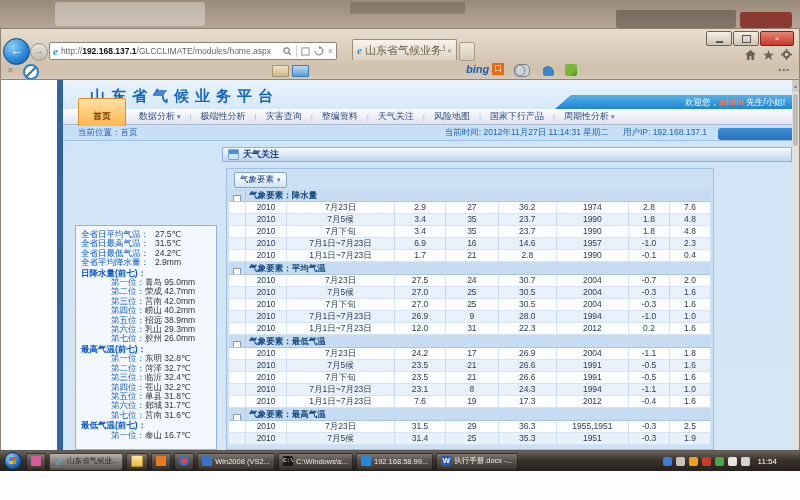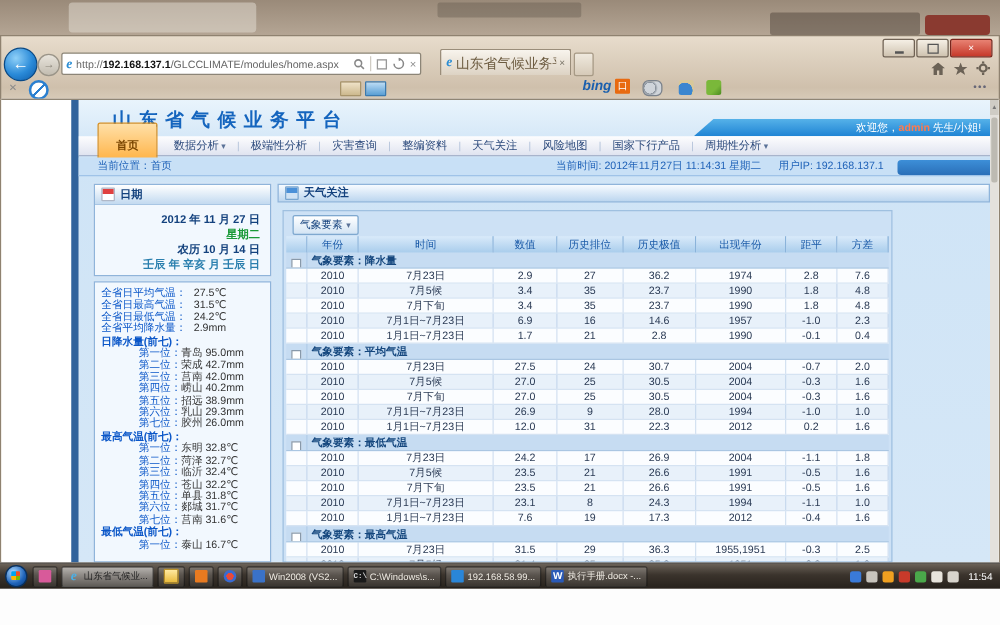--- a/index.html
+++ b/index.html
@@ -151,21 +151,21 @@
     line-height:10px;text-align:center;color:#fff;}
   .ti.ie{background:none;color:#4ab0e8;font-size:11px;}
   .ti.pink{background:#d85a9a;}
   .ti.folder{background:linear-gradient(#ffe9a0,#e8b93a);border:1px solid #b8902a;}
   .ti.app-orange{background:#e87a20;}
   .ti.app-media{background:radial-gradient(circle,#e84a3a 40%,#3a6ad0 42%);border-radius:50%;}
   .ti.vm{background:#3a72c8;}
   .ti.cmd{background:#1a1a1a;color:#ddd;font:bold 6px "Liberation Mono",monospace;line-height:10px;}
   .ti.rdp{background:#2a86d8;}
   .ti.word{background:#2a5ab8;font:bold 8px "Liberation Sans",sans-serif;}
-  .tray{margin-left:auto;display:flex;align-items:center;gap:4px;padding-right:6px;}
+  .tray{margin-left:auto;display:flex;align-items:center;gap:4px;padding-right:23px;}
   .trayico{width:9px;height:9px;border-radius:2px;flex:none;}
   .clock{font-size:8px;color:#fff;margin-left:4px;}
   .bottomwhite{position:absolute;left:0;top:470px;width:800px;height:30px;background:#fdfdfd;}
   svg{display:block;}
 </style>
 </head>
 <body>
 
 <div class="screen">
 
@@ -303,32 +303,20 @@
           <span>当前位置：首页</span>
           <span class="status-right">
             <span>当前时间: 2012年11月27日 11:14:31 星期二</span>
             <span>用户IP: 192.168.137.1</span>
           </span>
           <span class="status-accent"></span>
         </div>
 
         <div class="pgbody">
 
-          <div class="panel p-date">
-            <div class="phead">
-              <span class="pico cal"></span>
-              <span>日期</span>
-            </div>
-            <div class="dbody">
-                <div class="dline blue">2012 年 11 月 27 日</div>
-                <div class="dline green">星期二</div>
-                <div class="dline blue">农历 10 月 14 日</div>
-                <div class="dline teal">壬辰 年 辛亥 月 壬辰 日</div>
-              </div>
-          </div>
 
           <div class="panel p-weather">
             <div class="wbody">
                 <div class="witem kv">
                   <span class="wl">全省日平均气温：</span>
                   <span class="wv">27.5℃</span>
                 </div>
                 <div class="witem kv">
                   <span class="wl">全省日最高气温：</span>
                   <span class="wv">31.5℃</span>
@@ -411,31 +399,20 @@
             <span class="pico grid"></span>
             <span>天气关注</span>
           </div>
 
           <div class="mcontainer">
             <div class="ebtn">
               <span>气象要素</span>
               <span class="nav-arrow">▾</span>
             </div>
             <div class="tbl">
-                <div class="trow thead">
-                  <div class="tc c0"></div>
-                  <div class="tc c1">年份</div>
-                  <div class="tc c2">时间</div>
-                  <div class="tc c3">数值</div>
-                  <div class="tc c4">历史排位</div>
-                  <div class="tc c5">历史极值</div>
-                  <div class="tc c6">出现年份</div>
-                  <div class="tc c7">距平</div>
-                  <div class="tc c8">方差</div>
-                </div>
                 <div class="trow grow">
                   <div class="tc c0"><span class="cbx"></span></div>
                   <div class="tc glabel">气象要素：降水量</div>
                 </div>
                 <div class="trow drow even">
                   <div class="tc c0"></div>
                   <div class="tc c1">2010</div>
                   <div class="tc c2">7月23日</div>
                   <div class="tc c3">2.9</div>
                   <div class="tc c4">27</div>

